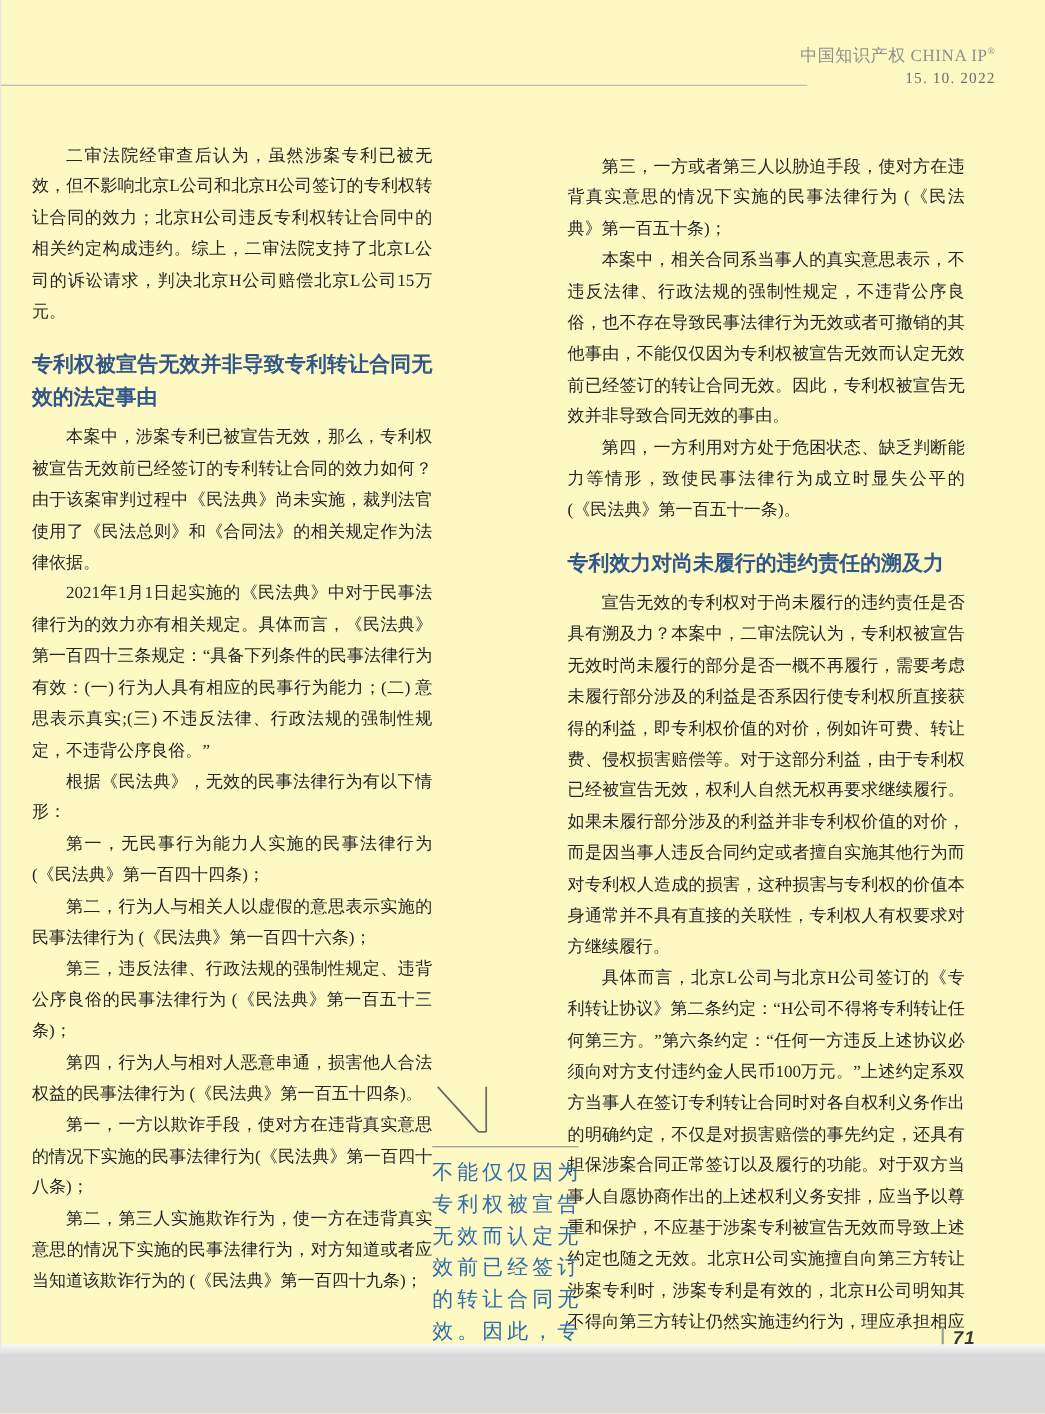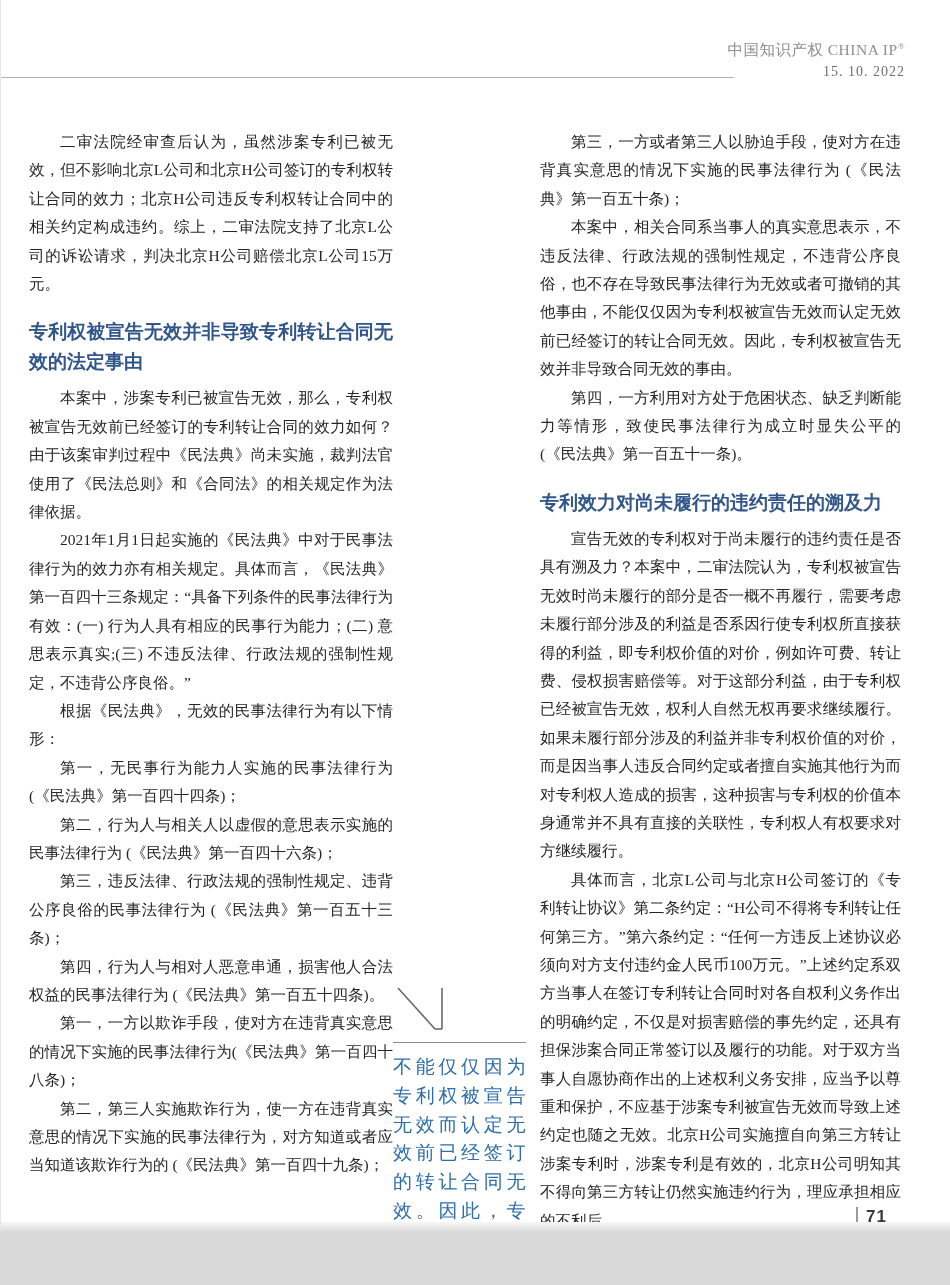--- a/index.html
+++ b/index.html
@@ -1,33 +1,33 @@
 <!DOCTYPE html>
 <html><head>
 <meta charset="utf-8">
 <style>
   html,body{margin:0;padding:0;background:#d9d9d9;}
   .page{
-    position:relative;width:950px;height:1231px;background:#ffffff;
+    position:relative;width:950px;height:1231px;background:#fef9c3;
     overflow:hidden;font-family:"Liberation Serif","DejaVu Serif",serif;
     border-left:1px solid #e6e6e6;box-sizing:border-box;padding-left:48px;
   }
   .header{
     position:absolute;top:40px;right:45px;text-align:right;
     font-family:"Liberation Serif","DejaVu Serif",serif;
   }
   .brand{font-size:15.5px;color:#8f8f8f;letter-spacing:0.5px;}
   .brand sup{font-size:9px;}
   .issue-date{font-size:14px;color:#6f6f6f;margin-top:3px;letter-spacing:1px;}
   .header-rule{
     position:absolute;top:77px;left:0;width:733px;height:1px;background:#b3b3b3;
   }
   .col{position:absolute;top:128px;}
   .col-left{left:28px;width:364px;}
-  .col-right{left:539px;width:361px;}
+  .col-right{left:515px;width:361px;margin-top:10px;}
   .col p.body{
     margin:0;font-size:15.5px;line-height:28.4px;color:#262626;
     text-align:justify;text-justify:inter-character;
   }
   .col p.body.indent{text-indent:2em;}
   .col h2.heading{
     margin:19px 0 7px 0;font-family:"Liberation Sans","DejaVu Sans",sans-serif;
     font-weight:bold;font-size:19px;line-height:30px;color:#31568a;
     text-align:justify;
   }
@@ -37,20 +37,21 @@
   }
   .pq-arrow{display:block;margin-left:2px;}
   .pq-rule{border:none;border-top:1.5px solid #8c8c8c;margin:6px 0 10px 0;}
   .pq-text{
     margin:0;color:#2e6da9;font-weight:normal;font-size:19px;line-height:28.8px;
     text-align:justify;text-justify:inter-character;letter-spacing:0.5px;
   }
   .footer{
     position:absolute;top:1207px;right:63px;display:flex;align-items:flex-start;gap:8px;
     font-family:"Liberation Sans","DejaVu Sans",sans-serif;
+    font-style:italic;
   }
   .page-bar{width:2px;height:16px;background:#9b9b9b;}
   .page-num{font-size:17px;font-weight:bold;color:#3a3a3a;letter-spacing:1px;}
   .scan-bottom{
     position:absolute;left:0;bottom:0;width:100%;height:9px;
     background:linear-gradient(#f7f7f7,#dedede);
   }
 </style>
 </head>
 <body>

